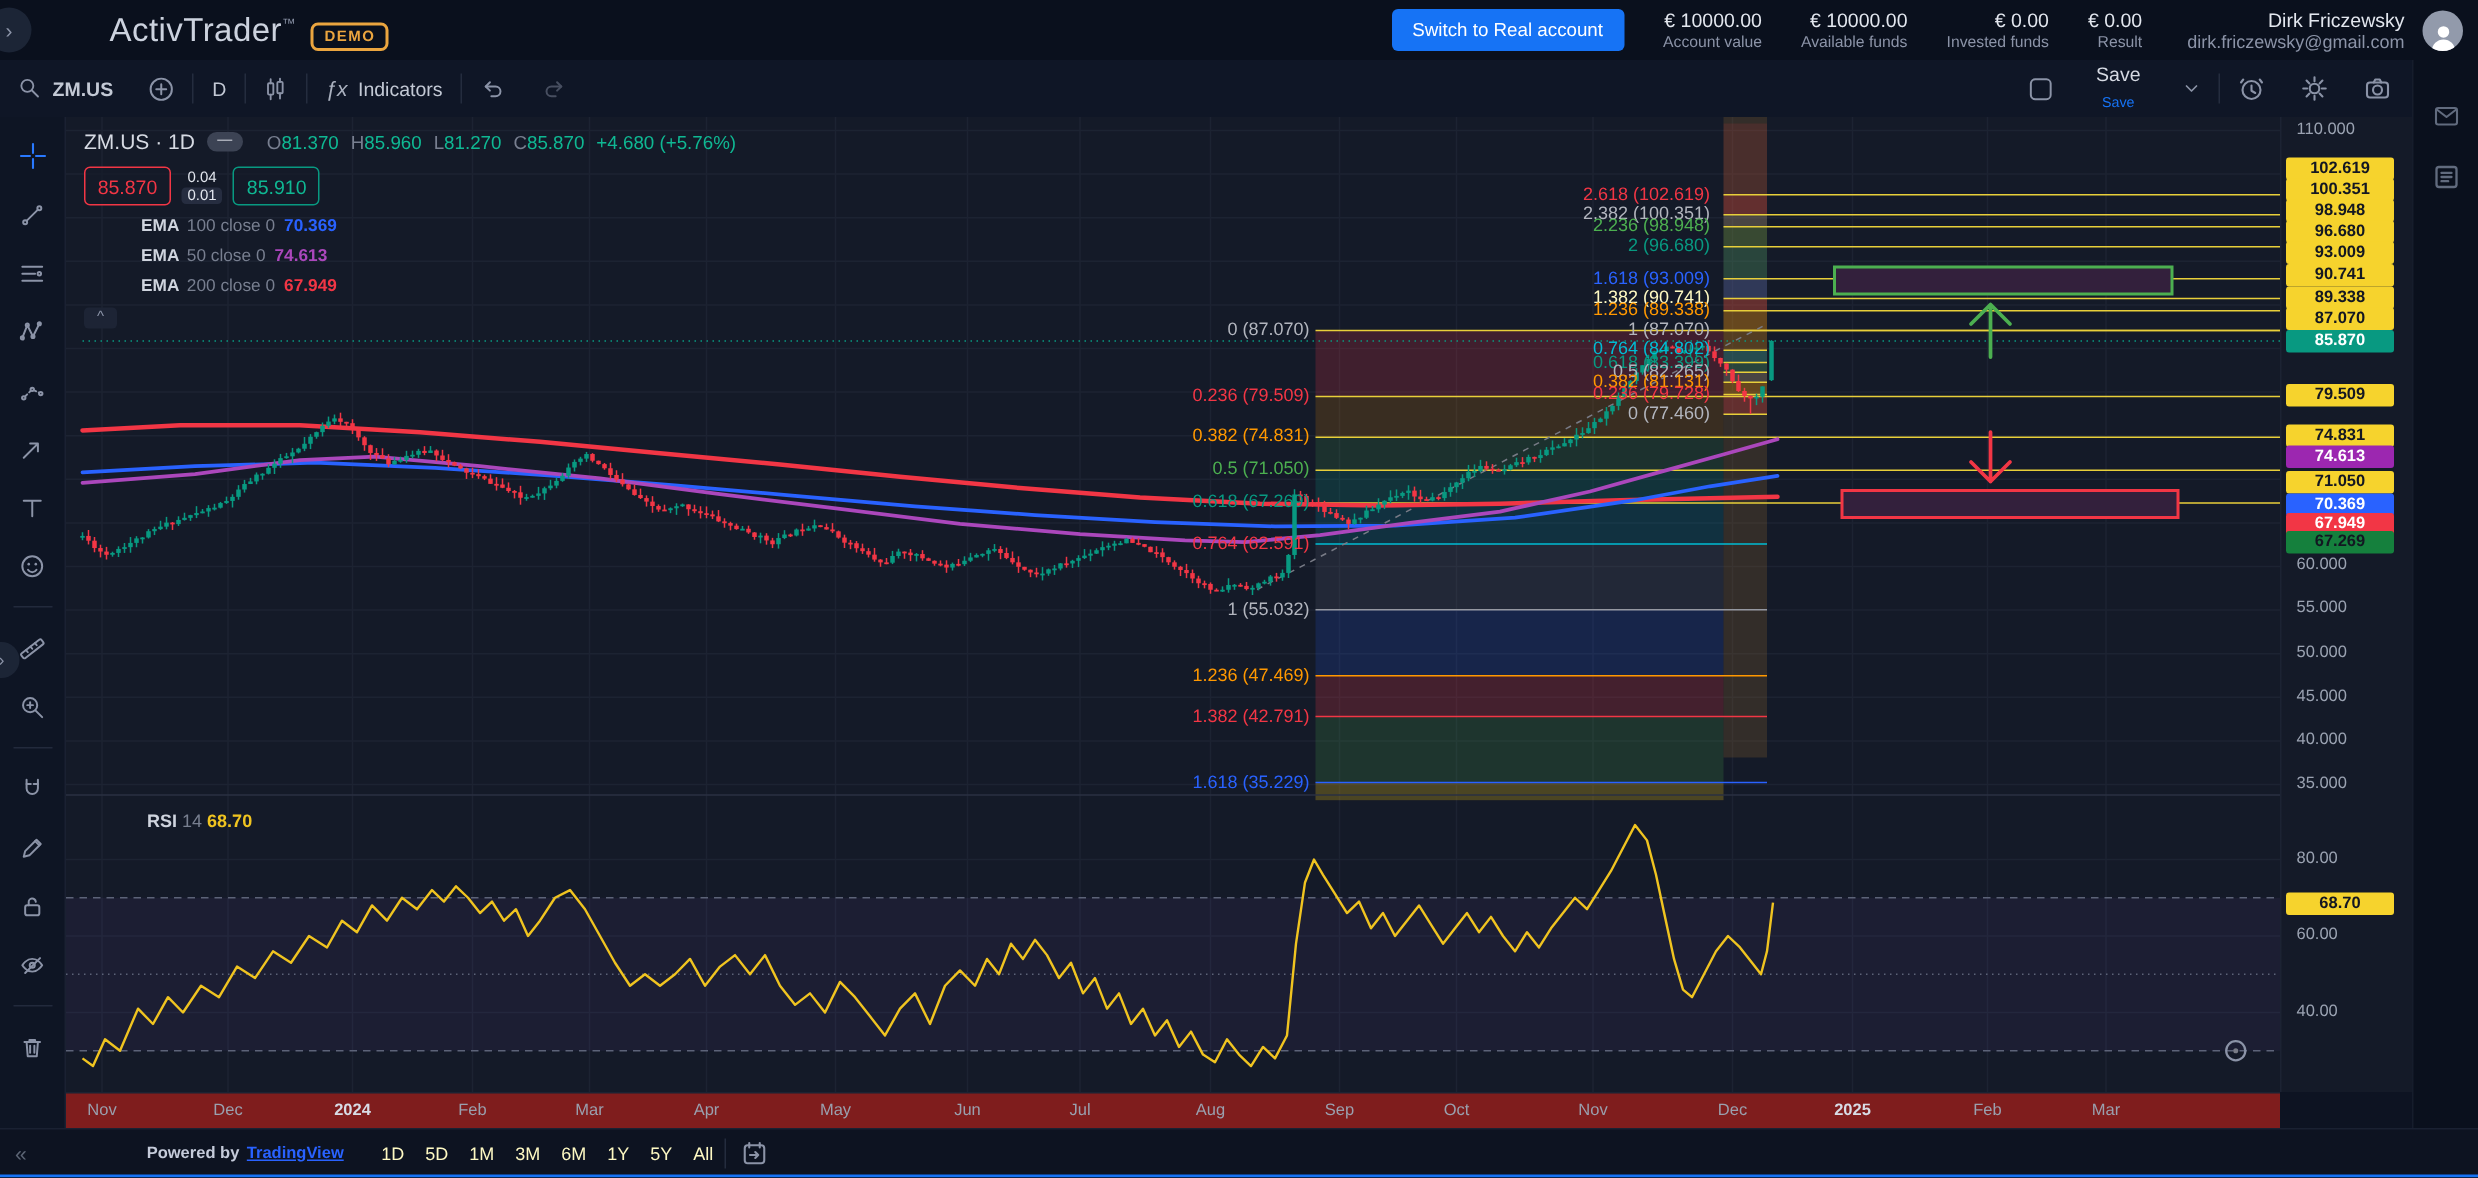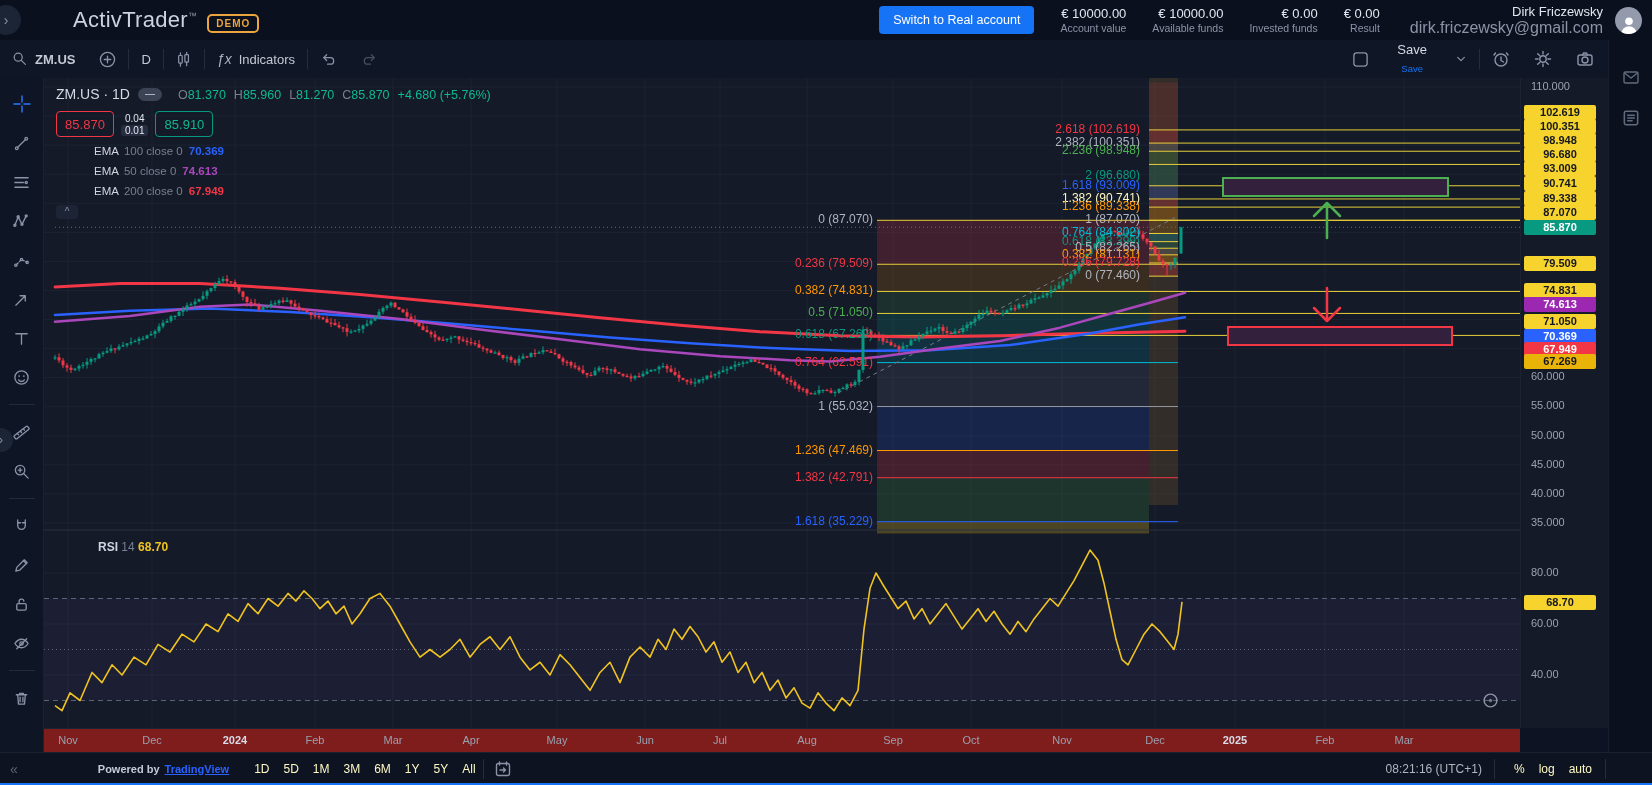--- a/index.html
+++ b/index.html
@@ -11,21 +11,21 @@
   .edge-tab{width:30px;height:30px;border-radius:50%;background:#1c2536;color:#8b93a7;display:flex;align-items:center;justify-content:center;font-size:14px;}
   #logo{color:#ccd2de;font-size:22px;font-weight:500;letter-spacing:.3px;}
   #logo sup{font-size:9px;color:#8b93a7;}
   .demo-badge{border:2px solid #eba53f;color:#eba53f;font-size:10px;font-weight:700;letter-spacing:1px;border-radius:5px;padding:2px 7px;margin-left:10px;}
   .switch-btn{background:#1673f5;color:#fff;font-size:12.5px;border:none;border-radius:4px;padding:7px 14px;cursor:pointer;}
   .stat{text-align:right;margin-left:26px;}
   .stat .v{color:#e3e7ef;font-size:13px;}
   .stat .l{color:#8b93a7;font-size:10.5px;margin-top:1px;}
   #user{text-align:right;margin-left:30px;}
   #user .n{color:#e3e7ef;font-size:13px;}
-  #user .e{color:#8b93a7;font-size:16px;}
+  #user .e{color:#8b93a7;font-size:12px;}
   .avatar{width:27px;height:27px;border-radius:50%;background:#929aab;margin:0 10px 0 12px;overflow:hidden;display:flex;align-items:flex-end;justify-content:center;}
   
   #toolbar{left:0;top:40px;width:1652px;height:38px;background:#0f1626;border-bottom:1px solid #1a2132;display:flex;align-items:center;color:#c3c9d5;}
   .tb-item{display:flex;align-items:center;gap:7px;padding:0 12px;font-size:13px;cursor:pointer;}
   .tb-sep{width:1px;height:20px;background:#242c3e;}
   .icon svg{stroke:#8b93a7;fill:none;stroke-width:1.4;stroke-linecap:round;stroke-linejoin:round;display:block;}
   .fx{font-size:14px;color:#aab1bf;font-style:italic;}
   #tb-right{margin-left:auto;display:flex;align-items:center;margin-right:46px;}
   .save-stack{display:flex;flex-direction:column;align-items:center;line-height:12px;margin:0 4px;}
   .save-stack .s1{font-size:13px;color:#d6dae3;}
@@ -43,21 +43,21 @@
   #legend .row1{display:flex;align-items:center;gap:8px;font-size:14px;}
   .minipill{width:24px;height:13px;border-radius:7px;background:#3c4354;color:#cfd3dc;font-size:10px;line-height:12px;text-align:center;}
   .ohlc span{font-size:12.5px;}
   .quote-row{display:flex;align-items:center;margin-top:9px;gap:4px;}
   .qbox{width:56px;height:24px;border-radius:4px;font-size:13px;display:flex;align-items:center;justify-content:center;background:rgba(20,26,40,.6);}
   .qbid{border:1px solid #f23645;color:#f23645;}
   .qask{border:1px solid #089981;color:#0fb893;}
   .spread{display:flex;flex-direction:column;align-items:center;gap:1px;font-size:10px;color:#e3e7ef;margin:0 3px;}
   .spread .sb{background:#262d40;border-radius:3px;padding:0 4px;}
   .ema-row{margin-top:8px;font-size:11.5px;color:#787f90;}
-  .ema-row b{color:#cfd4de;font-weight:400;margin-right:5px;padding-left:38px;}
+  .ema-row b{color:#cfd4de;font-weight:700;margin-right:5px;padding-left:38px;}
   .ema-row .val{font-weight:600;margin-left:6px;}
   .collapse-box{margin-top:8px;width:22px;height:14px;background:#1d2435;border-radius:3px;color:#8b93a7;font-size:10px;text-align:center;line-height:13px;}
   #rsi-legend{position:absolute;left:12px;top:462px;font-size:12px;color:#787f90;pointer-events:auto;padding-left:42px;}
   #rsi-legend b{color:#cfd4de;font-weight:600;}
   #rsi-legend .val{color:#f0c420;font-weight:600;}
   
   #axis{left:1520px;top:78px;width:88px;height:650px;background:#141a28;border-left:1px solid #1c2333;}
   .tick{position:absolute;left:10px;color:#9aa2b1;font-size:11px;}
   .axbadge{position:absolute;left:3px;width:72px;height:15px;line-height:15px;border-radius:2px;font-size:11px;font-weight:700;text-align:center;}
   
@@ -1060,21 +1060,21 @@
         <div class="fiblabel" style="left: 659px; top: 227.428px; color: rgb(76, 175, 80);">0.5 (71.050)</div>
         <div class="fiblabel" style="left: 659px; top: 249.408px; color: rgb(8, 153, 129);">0.618 (67.269)</div>
         <div class="fiblabel" style="left: 659px; top: 276.603px; color: rgb(242, 54, 69);">0.764 (62.591)</div>
         <div class="fiblabel" style="left: 659px; top: 320.545px; color: rgb(178, 181, 190);">1 (55.032)</div>
         <div class="fiblabel" style="left: 659px; top: 364.511px; color: rgb(255, 152, 0);">1.236 (47.469)</div>
         <div class="fiblabel" style="left: 659px; top: 391.706px; color: rgb(242, 54, 69);">1.382 (42.791)</div>
         <div class="fiblabel" style="left: 659px; top: 435.666px; color: rgb(41, 98, 255);">1.618 (35.229)</div>
         <div class="fiblabel" style="left: 926px; top: 43.908px; color: rgb(242, 54, 69);">2.618 (102.619)</div>
         <div class="fiblabel" style="left: 926px; top: 57.0925px; color: rgb(178, 181, 190);">2.382 (100.351)</div>
         <div class="fiblabel" style="left: 926px; top: 65.2486px; color: rgb(76, 175, 80);">2.236 (98.948)</div>
-        <div class="fiblabel" style="left: 926px; top: 78.4332px; color: rgb(8, 153, 129); margin-top: 12px;">2 (96.680)</div>
+        <div class="fiblabel" style="left: 926px; top: 78.4332px; color: rgb(8, 153, 129);">2 (96.680)</div>
         <div class="fiblabel" style="left: 926px; top: 99.7738px; color: rgb(41, 98, 255);">1.618 (93.009)</div>
         <div class="fiblabel" style="left: 926px; top: 112.958px; color: #fef9c3;">1.382 (90.741)</div>
         <div class="fiblabel" style="left: 926px; top: 121.114px; color: rgb(255, 152, 0);">1.236 (89.338)</div>
         <div class="fiblabel" style="left: 926px; top: 134.299px; color: rgb(178, 181, 190);">1 (87.070)</div>
         <div class="fiblabel" style="left: 926px; top: 147.484px; color: rgb(0, 188, 212);">0.764 (84.802)</div>
         <div class="fiblabel" style="left: 926px; top: 155.64px; color: rgb(8, 153, 129);">0.618 (83.399)</div>
         <div class="fiblabel" style="left: 926px; top: 162.232px; color: rgb(178, 181, 190);">0.5 (82.265)</div>
         <div class="fiblabel" style="left: 926px; top: 168.824px; color: rgb(255, 152, 0);">0.382 (81.131)</div>
         <div class="fiblabel" style="left: 926px; top: 176.98px; color: rgb(242, 54, 69);">0.236 (79.728)</div>
         <div class="fiblabel" style="left: 926px; top: 190.165px; color: rgb(178, 181, 190);">0 (77.460)</div>
@@ -1106,21 +1106,21 @@
       <div class="axbadge" style="top: 98px; background: rgb(246, 211, 45); color: rgb(19, 23, 34);">90.741</div>
       <div class="axbadge" style="top: 113px; background: rgb(246, 211, 45); color: rgb(19, 23, 34);">89.338</div>
       <div class="axbadge" style="top: 127px; background: rgb(246, 211, 45); color: rgb(19, 23, 34);">87.070</div>
       <div class="axbadge" style="top: 142px; background: rgb(8, 153, 129); color: rgb(255, 255, 255);">85.870</div>
       <div class="axbadge" style="top: 178px; background: rgb(246, 211, 45); color: rgb(19, 23, 34);">79.509</div>
       <div class="axbadge" style="top: 205px; background: rgb(246, 211, 45); color: rgb(19, 23, 34);">74.831</div>
       <div class="axbadge" style="top: 219px; background: rgb(156, 39, 176); color: rgb(255, 255, 255);">74.613</div>
       <div class="axbadge" style="top: 236px; background: rgb(246, 211, 45); color: rgb(19, 23, 34);">71.050</div>
       <div class="axbadge" style="top: 251px; background: rgb(41, 98, 255); color: rgb(255, 255, 255);">70.369</div>
       <div class="axbadge" style="top: 264px; background: rgb(242, 54, 69); color: rgb(255, 255, 255);">67.949</div>
-      <div class="axbadge" style="top: 276px; background: #eab308; color: rgb(19, 23, 34);">67.269</div>
+      <div class="axbadge" style="top: 276px; background: #15803d; color: rgb(19, 23, 34);">67.269</div>
       <div class="axbadge" style="top: 517px; background: rgb(246, 211, 45); color: rgb(19, 23, 34);">68.70</div>
     </div>
 
   <div id="rightstrip" class="abs">
     <span class="icon">
         <svg width="20" height="18" viewBox="0 0 18 18" style="stroke:#616b7e">
           <rect x="2" y="4" width="14" height="11" rx="1.5"></rect>
           <path d="M2.5 5l6.5 5 6.5-5"></path>
         </svg>
       </span>
@@ -1166,24 +1166,15 @@
         <span class="range-btn">5Y</span>
         <span class="range-btn">All</span>
       </div>
     <div class="tb-sep"></div>
     <span class="icon" style="margin-left:10px;">
         <svg width="18" height="18" viewBox="0 0 18 18">
           <rect x="2.5" y="3.5" width="13" height="12" rx="2"></rect>
           <path d="M5.5 2v3M12.5 2v3M6 10h5M9.5 8l2 2-2 2"></path>
         </svg>
       </span>
-    <div style="margin-left:auto;display:flex;align-items:center;">
-      <span>08:21:16 (UTC+1)</span>
-      <div class="tb-sep" style="margin:0 12px;"></div>
-      <span class="range-btn">%</span>
-      <span class="range-btn">log</span>
-      <span class="range-btn">auto</span>
-      <div class="tb-sep" style="margin:0 12px 0 6px;"></div>
-      <span style="width:34px;"></span>
-    </div>
   </div>
   <div id="bluebottom" class="abs"></div>
 </div>
 
 </body></html>

